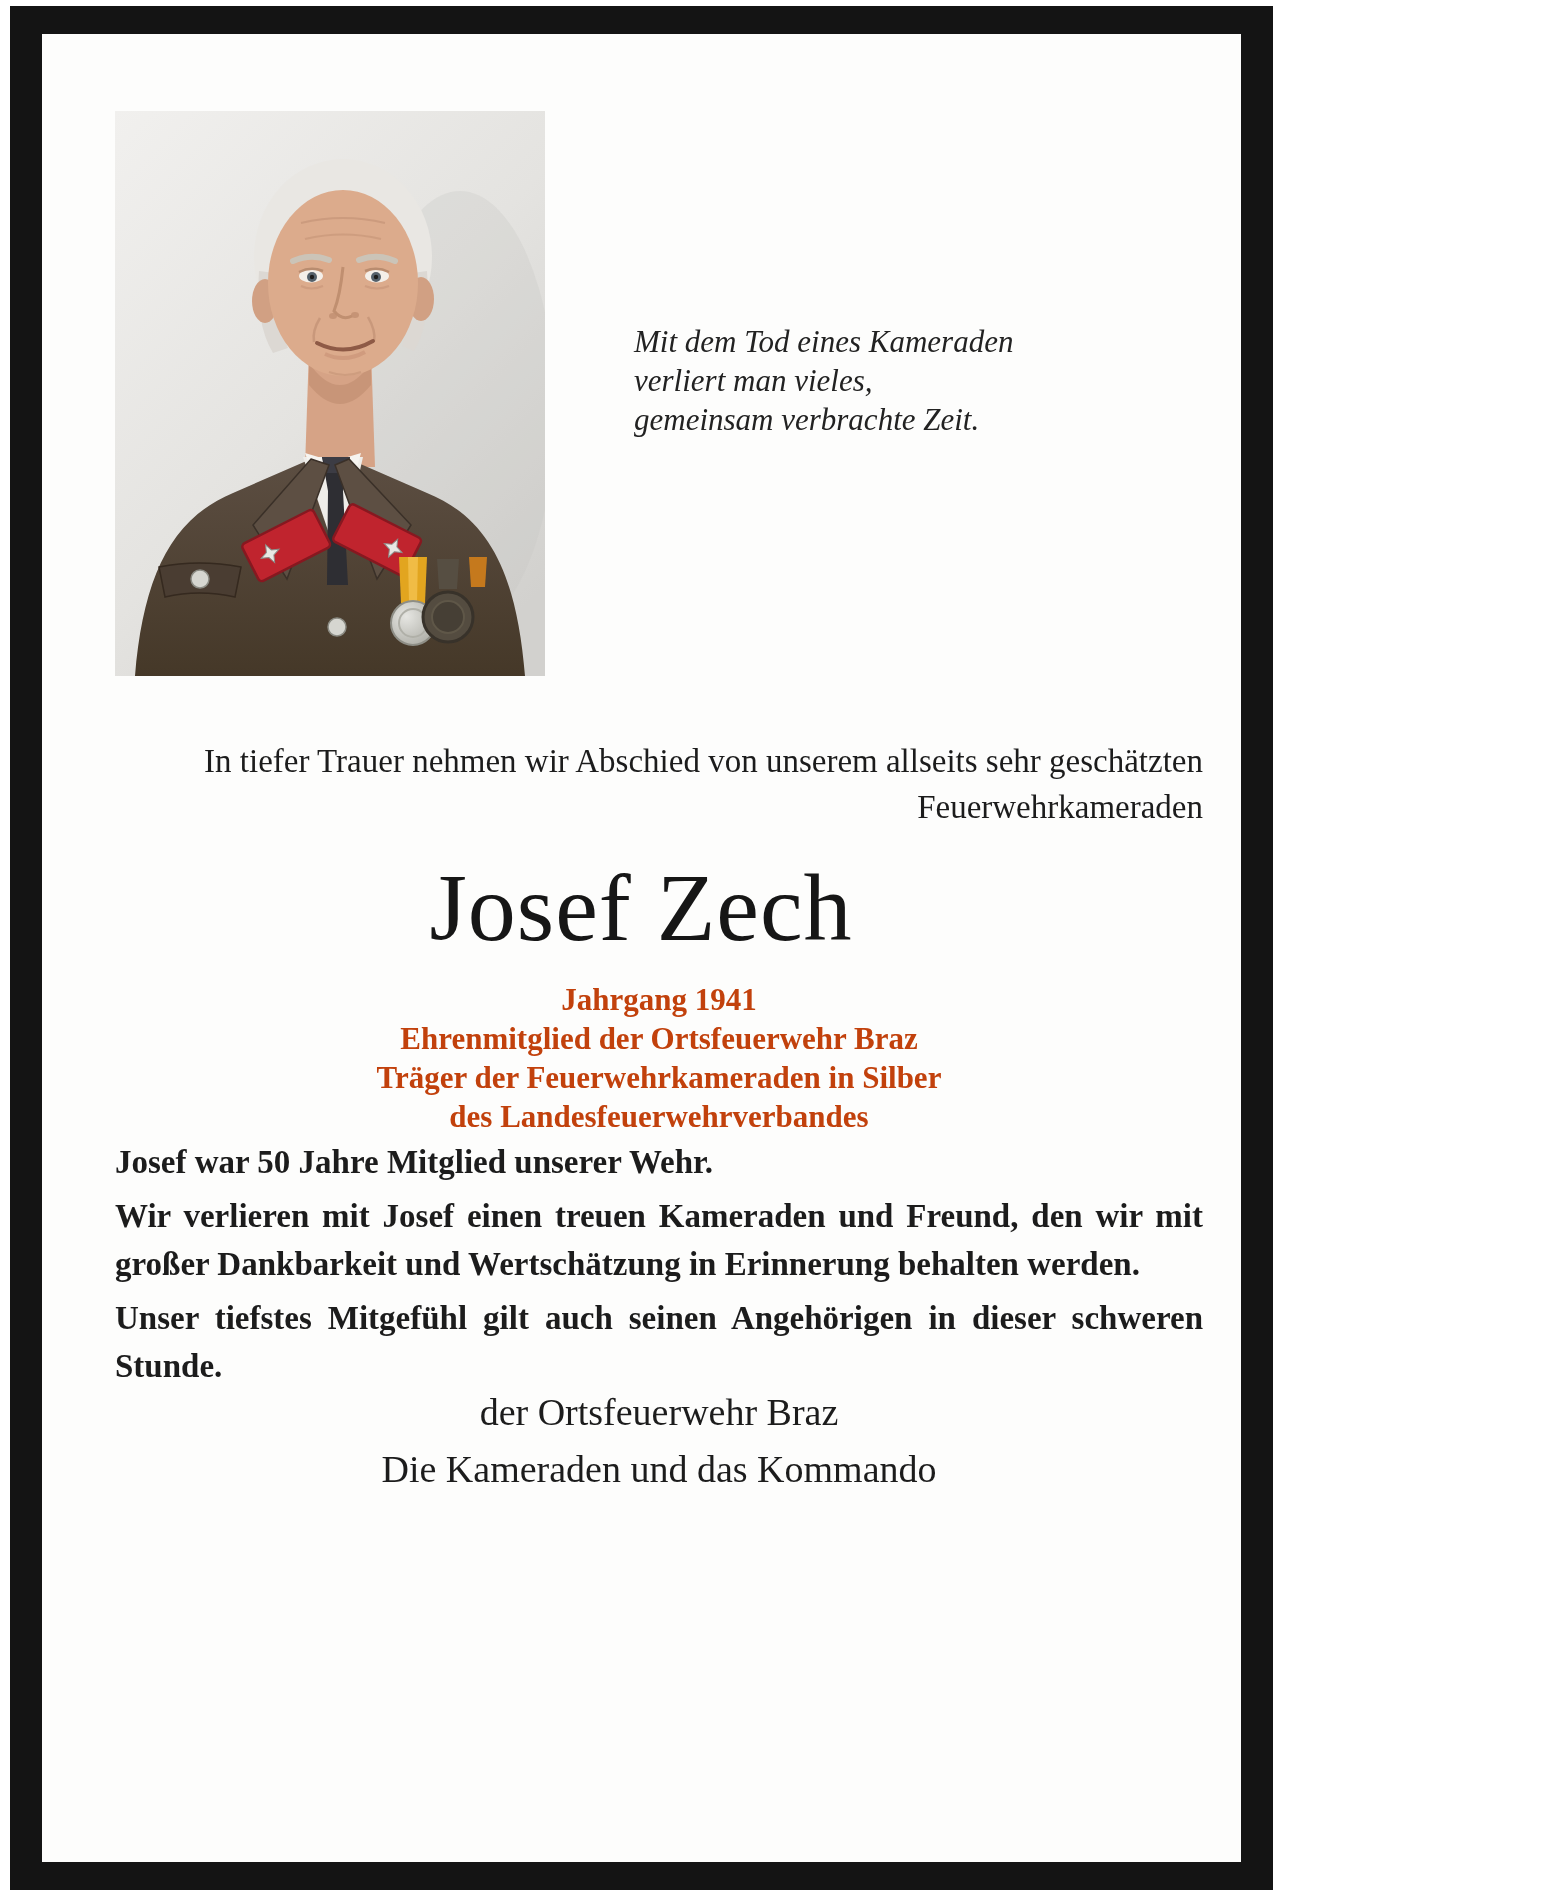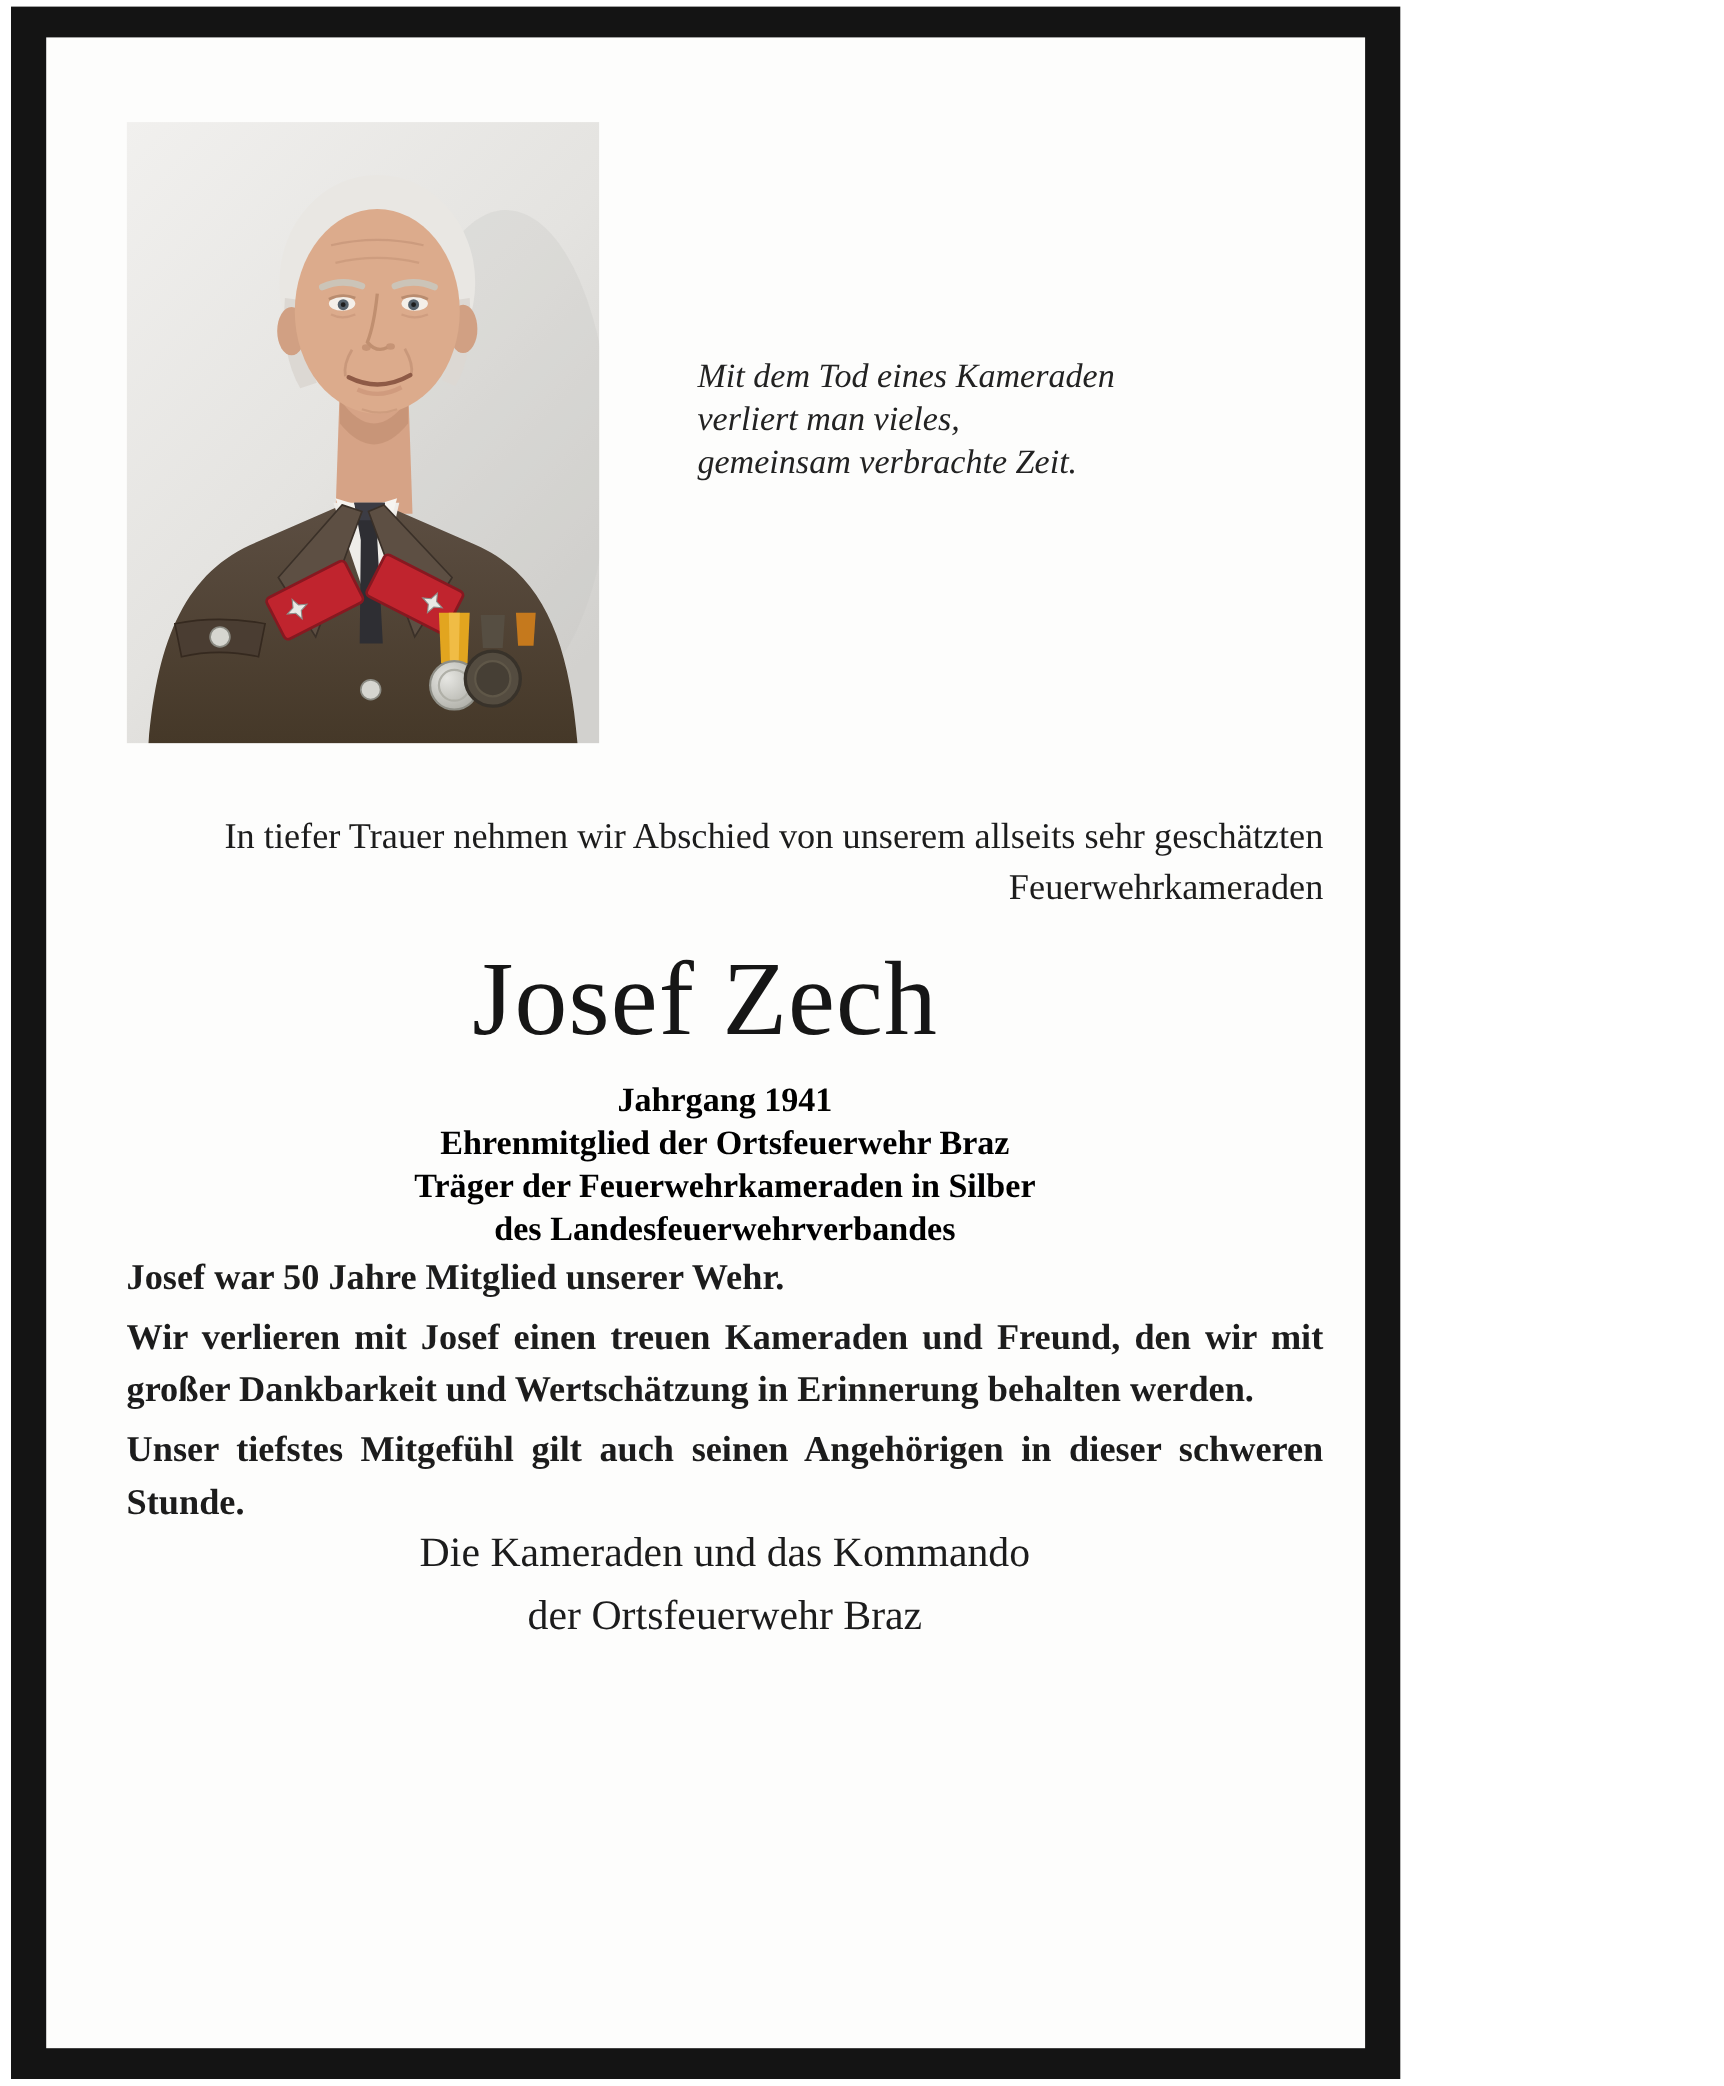--- a/index.html
+++ b/index.html
@@ -56,21 +56,21 @@
     letter-spacing: 1px;
   }
   .honors {
     position: absolute;
     left: 73px; top: 946px;
     width: 1088px;
     text-align: center;
     font-weight: bold;
     font-size: 31px;
     line-height: 39px;
-    color: #000000;
+    color: #c2410c;
   }
   .body-text {
     position: absolute;
     left: 73px; top: 1104px;
     width: 1088px;
     font-size: 33px;
     line-height: 48px;
     font-weight: bold;
   }
   .body-text p {
@@ -207,19 +207,19 @@
         <div>des Landesfeuerwehrverbandes</div>
       </div>
 
       <div class="body-text">
         <p class="single">Josef war 50 Jahre Mitglied unserer Wehr.</p>
         <p>Wir verlieren mit Josef einen treuen Kameraden und Freund, den wir mit großer Dankbarkeit und Wertschätzung in Erinnerung behalten werden.</p>
         <p>Unser tiefstes Mitgefühl gilt auch seinen Angehörigen in dieser schweren Stunde.</p>
       </div>
 
       <div class="closing">
+        <div>der Ortsfeuerwehr Braz</div>
         <div>Die Kameraden und das Kommando</div>
-        <div>der Ortsfeuerwehr Braz</div>
       </div>
 
     </div>
   </div>
 </div>
 
 </body></html>

